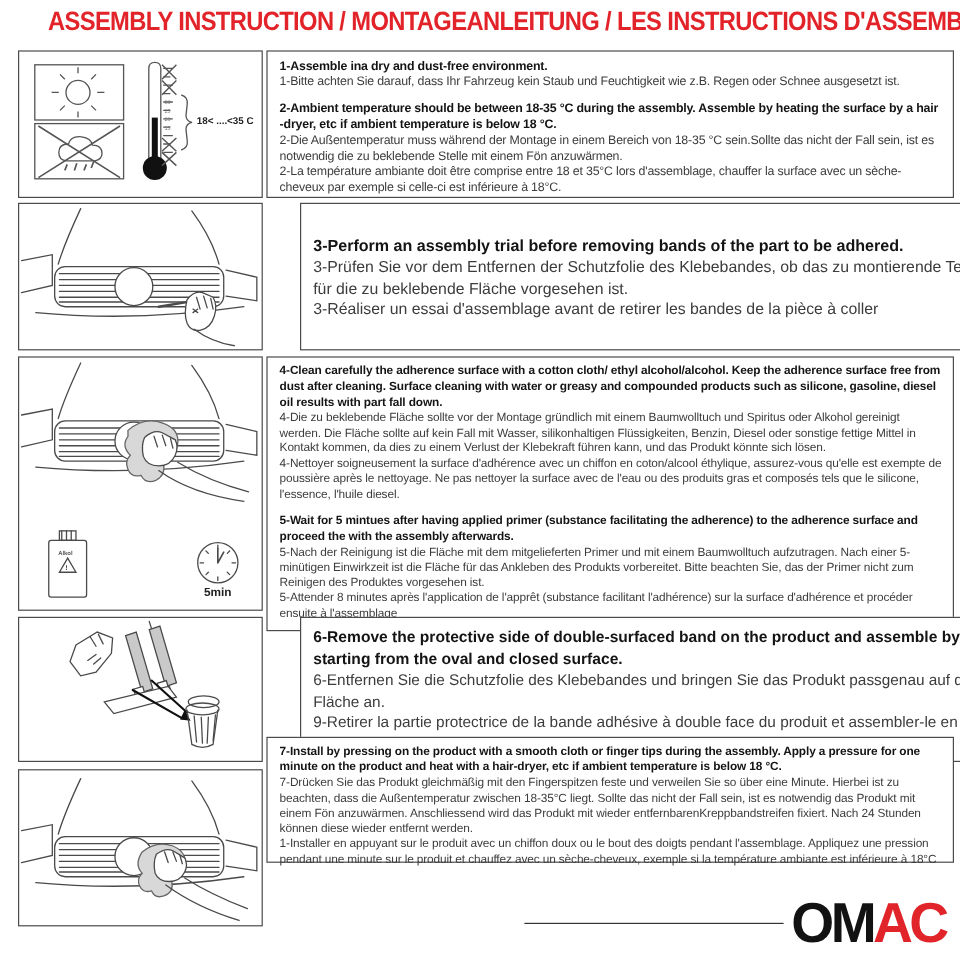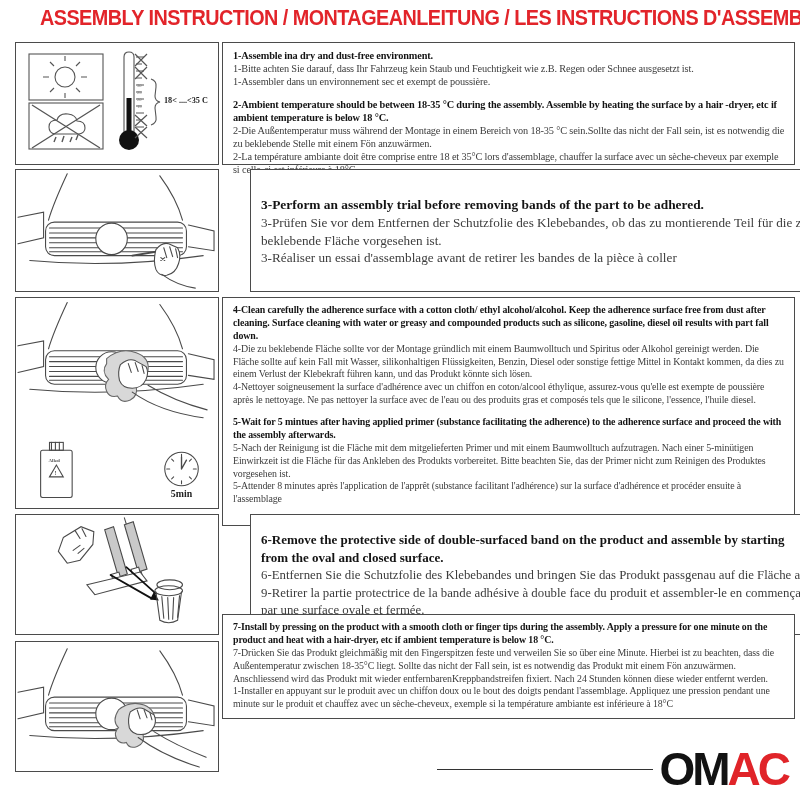--- a/index.html
+++ b/index.html
@@ -1,21 +1,21 @@
 <!DOCTYPE html>
 <html><head>
 <meta charset="utf-8">
 <style>
   html,body{margin:0;padding:0;background:#fff;width:800px;height:800px;overflow:hidden;
     font-family:"Liberation Sans",sans-serif;}
   .page{position:relative;width:800px;height:800px;background:#fff;}
   .hdr{position:absolute;top:5px;left:0;width:800px;text-align:center;
     color:#e2242a;font-weight:bold;font-size:22px;letter-spacing:-0.6px;white-space:nowrap;
     transform:scaleX(0.90);transform-origin:center;}
-  .box{position:absolute;border:1.6px solid #4b4b4b;background:#fff;box-sizing:border-box;font-family:Liberation Serif, serif;}
+  .box{position:absolute;border:1.6px solid #4b4b4b;background:#fff;box-sizing:border-box;}
   .ill{left:15px;width:204px;}
   .txt{left:222px;width:573px;padding:6px 8px 4px 10px;}
   .txt.vc{display:flex;flex-direction:column;justify-content:center;margin-left:28px;}
   .sec{margin-bottom:9px;}
   .sec:last-child{margin-bottom:0;}
   .en{font-weight:bold;color:#141414;}
   .de,.fr{font-weight:normal;color:#3c3c3c;}
   .fs10 .en,.fs10 .de,.fs10 .fr{font-size:10.3px;line-height:1.28;letter-spacing:-0.15px;}
   .fs9 .en,.fs9 .de,.fs9 .fr{font-size:9.9px;line-height:1.3;letter-spacing:-0.1px;}
   .fs13 .en{font-size:13.4px;line-height:1.35;}
@@ -69,21 +69,20 @@
         <text x="121" y="58">20</text>
         <text x="121" y="65">15</text>
       </g>
       <text x="148" y="60" font-size="8.2" font-weight="bold" fill="#222">18&lt; ....&lt;35 C</text>
     </svg>
   </div>
   <div class="box txt fs10" style="top:42px;height:123px;">
     <div class="sec">
       <div class="en">1-Assemble ina dry and dust-free environment.</div>
       <div class="de">1-Bitte achten Sie darauf, dass Ihr Fahrzeug kein Staub und Feuchtigkeit wie z.B. Regen oder Schnee ausgesetzt ist.</div>
-      <div class="fr">1-Assembler dans un environnement sec et exempt de poussière.</div>
     </div>
     <div class="sec">
       <div class="en">2-Ambient temperature should be between 18-35 °C  during the assembly. Assemble by heating the surface by a hair -dryer, etc if ambient temperature is below 18 °C.</div>
       <div class="de">2-Die Außentemperatur muss während der Montage in einem Bereich von 18-35 °C  sein.Sollte das nicht der Fall sein, ist es notwendig die zu beklebende Stelle mit einem Fön anzuwärmen.</div>
       <div class="fr">2-La température ambiante doit être comprise entre 18 et 35°C lors d'assemblage, chauffer la surface avec un sèche-cheveux par exemple si celle-ci est inférieure à 18°C.</div>
     </div>
   </div>
 
   <div class="box ill" style="top:169px;height:123px;">
     <svg width="200" height="119" viewBox="0 0 203 119">

